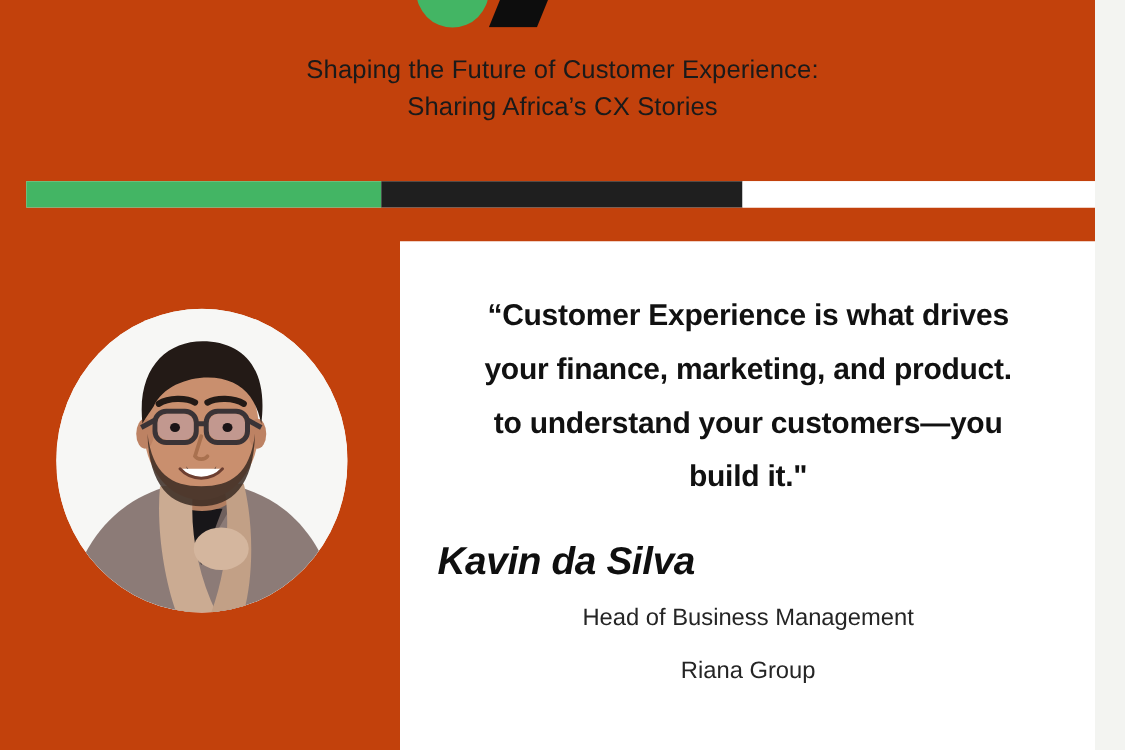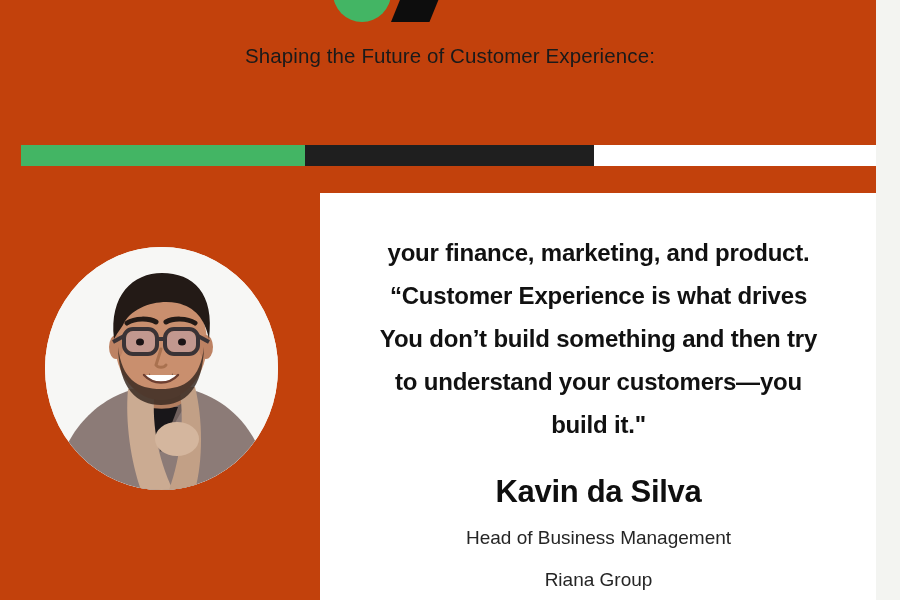--- a/index.html
+++ b/index.html
@@ -102,23 +102,24 @@
     font-size: 24px;
     line-height: 43px;
     font-weight: bold;
     color: #111111;
     letter-spacing: -0.2px;
   }
   .quote-text .ln { display: block; }
 
   .attrib-name {
     margin-top: 28px;
-    text-align: center;
+    text-align: left;
     font-size: 31px;
     font-weight: bold;
+    font-style: italic;
     color: #0f0f0f;
     letter-spacing: -0.3px;
   }
   .attrib-role {
     margin-top: 13px;
     text-align: center;
     font-size: 19px;
     line-height: 29px;
     color: #252525;
     font-weight: 400;
@@ -146,20 +147,21 @@
   <div class="logo-band">
     <div class="logo-inner">
       <div class="logo-circle"></div>
       <div class="logo-slash"></div>
 
     </div>
   </div>
 
   <div class="subtitle">
     <span class="ln">Shaping the Future of Customer Experience:</span>
+    <span class="ln">Sharing Africa’s CX Stories</span>
   </div>
 
   <div class="bar">
     <div class="bar-seg green"></div>
     <div class="bar-seg dark"></div>
     <div class="bar-seg light"></div>
   </div>
 
   <div class="portrait">
     <svg viewBox="0 0 233 243">
@@ -204,23 +206,22 @@
 
       <path d="M116 102 L111 118 C113 121 119 121 121 118" stroke="#a9714f" stroke-width="3" fill="none" stroke-linecap="round"></path>
 
       <path d="M99 128 C108 137 124 137 133 128 Z" fill="#ffffff"></path>
       <path d="M99 128 C108 138 124 138 133 128" stroke="#6d3f31" stroke-width="2.4" fill="none" stroke-linecap="round"></path>
     </svg>
   </div>
 
   <div class="quote-card">
     <div class="quote-text">
+      <span class="ln">“Customer Experience is what drives</span>
       <span class="ln">your finance, marketing, and product.</span>
-      <span class="ln">“Customer Experience is what drives</span>
-      <span class="ln">You don’t build something and then try</span>
       <span class="ln">to understand your customers—you</span>
       <span class="ln">build it."</span>
     </div>
 
     <div class="attrib-name">Kavin da Silva</div>
 
     <div class="attrib-role">
       <span class="ln">Head of Business Management</span>
       <span class="ln">Riana Group</span>
     </div>

